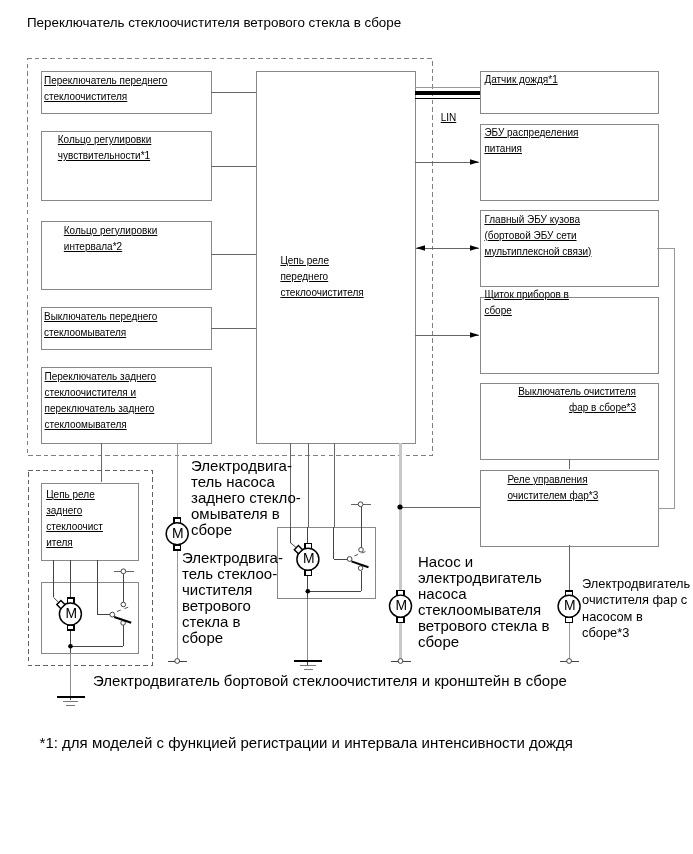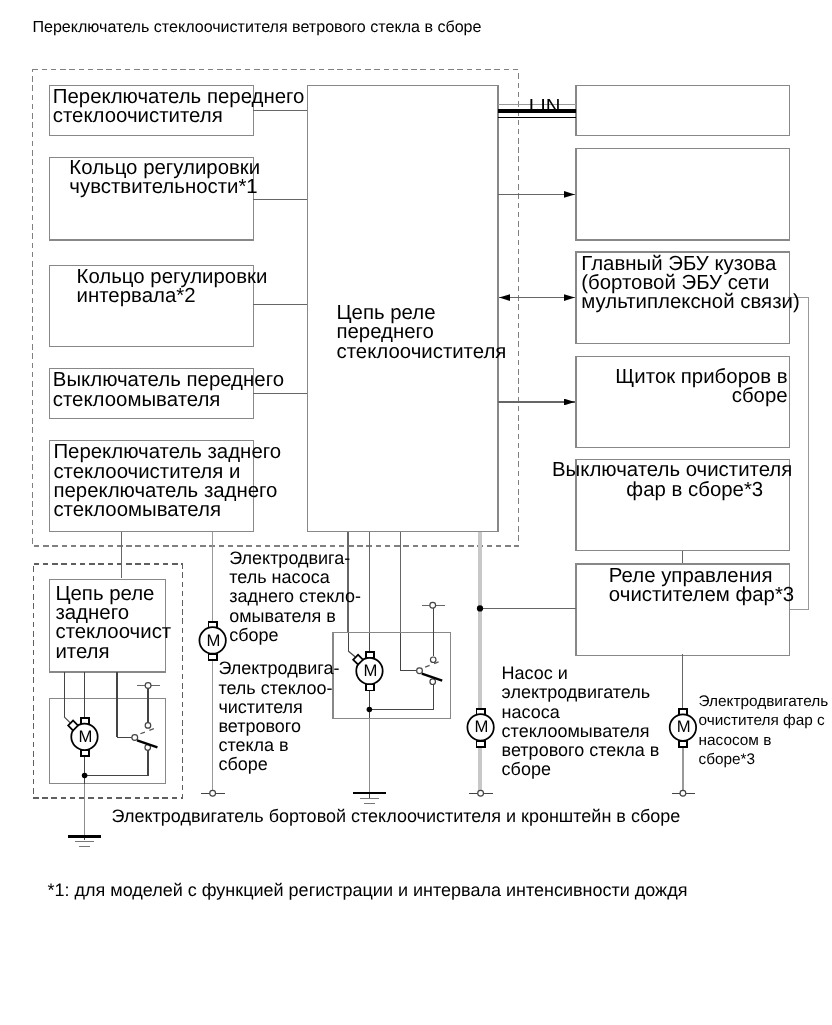--- a/index.html
+++ b/index.html
@@ -1,20 +1,20 @@
 <!DOCTYPE html>
 <html><head>
 <meta charset="utf-8">
 <style>
   html,body{margin:0;padding:0;background:#ffffff;}
   body{width:693px;height:854px;position:relative;
        font-family:"Liberation Sans",sans-serif;color:#000;}
   #stage{position:absolute;left:0;top:0;width:693px;height:794px;overflow:hidden;}
   svg#wires{position:absolute;left:0;top:0;width:693px;height:854px;}
-  .bx-txt{position:absolute;font-size:17px;line-height:16.1px;white-space:pre;}
+  .bx-txt{position:absolute;font-size:10px;line-height:16.1px;white-space:pre;text-decoration:underline;}
   .cap{position:absolute;font-size:15px;line-height:16.1px;white-space:pre;}
   .cap-sm{position:absolute;font-size:12.8px;line-height:16.1px;white-space:pre;}
   #title{position:absolute;left:27.0px;top:15.4px;font-size:13.4px;}
   .mlet{position:absolute;font-size:13.9px;text-align:center;line-height:1;}
 </style>
 </head>
 <body>
 
 <div id="stage">
 
@@ -176,31 +176,34 @@
 стеклоомывателя</div>
 <div class="bx-txt" style="left:44.5px;top:369.1px;width:172px;">Переключатель заднего
 стеклоочистителя и
 переключатель заднего
 стеклоомывателя</div>
 
 <div class="bx-txt" style="left:280.4px;top:253.1px;width:130px;">Цепь реле
 переднего
 стеклоочистителя</div>
 
+<div class="bx-txt" style="left:484.4px;top:72.4px;width:172px;">Датчик дождя*1</div>
+<div class="bx-txt" style="left:484.4px;top:125.4px;width:172px;">ЭБУ распределения
+питания</div>
 <div class="bx-txt" style="left:484.4px;top:211.5px;width:176px;">Главный ЭБУ кузова
 (бортовой ЭБУ сети
 мультиплексной связи)</div>
-<div class="bx-txt" style="left:484.4px;top:306px;width:172px;text-align:right;">Щиток приборов в
+<div class="bx-txt" style="left:484.4px;top:287px;width:172px;">Щиток приборов в
 сборе</div>
 <div class="bx-txt" style="left:460px;top:384.4px;width:176px;text-align:right;">Выключатель очистителя
 фар в сборе*3</div>
 <div class="bx-txt" style="left:484.4px;top:471.7px;width:172px;margin-left:23px;">Реле управления
 очистителем фар*3</div>
 
-<div class="bx-txt" style="left:440.7px;top:81px;">LIN</div>
+<div class="bx-txt" style="left:440.7px;top:110px;">LIN</div>
 
 <div class="bx-txt" style="left:46.2px;top:487.2px;width:95px;">Цепь реле
 заднего
 стеклоочист
 ителя</div>
 
 <div class="cap" style="left:191px;top:458px;width:100px;">Электродвига-
 тель насоса
 заднего стекло-
 омывателя в

